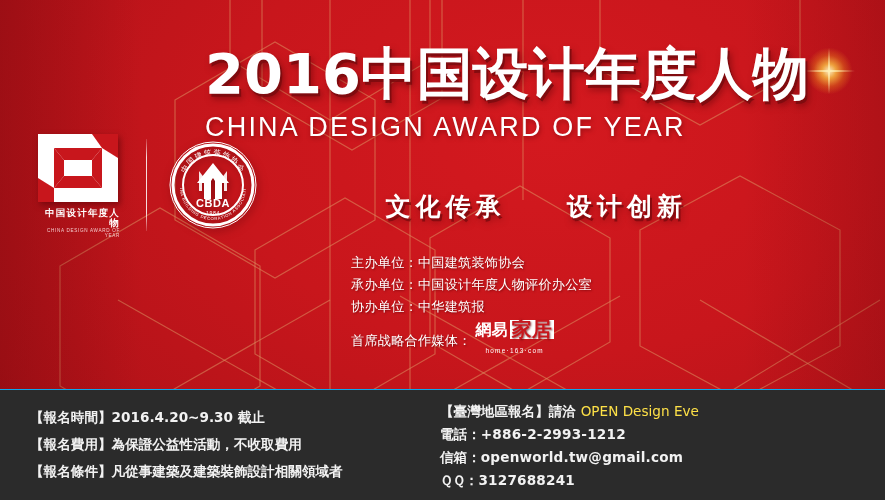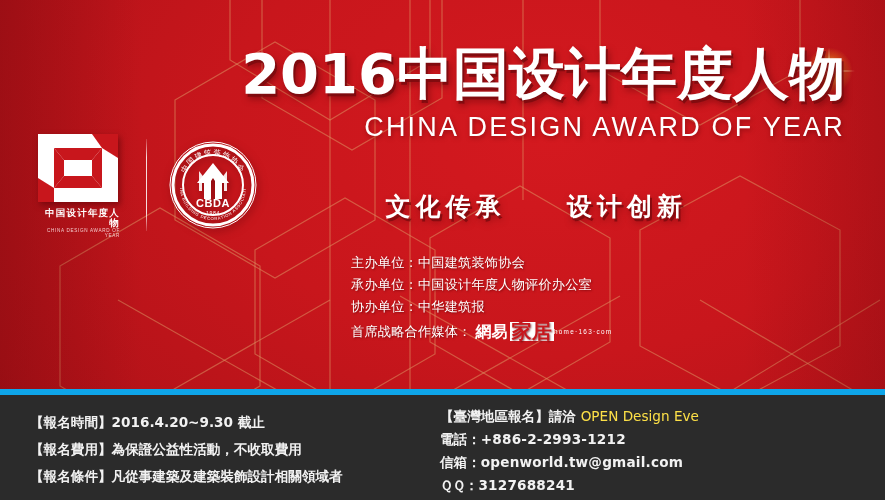--- a/index.html
+++ b/index.html
@@ -63,21 +63,21 @@
   .logo-divider{
     width:1px;height:92px;margin:0 22px 0 26px;
     background:linear-gradient(180deg, rgba(255,255,255,.15), rgba(255,255,255,.85) 20%, rgba(255,255,255,.85) 80%, rgba(255,255,255,.15));
   }
   .cbda-logo{
     position:relative;width:88px;height:88px;
     filter:drop-shadow(2px 3px 4px rgba(80,0,4,.5));
   }
 
   
-  .title-block{position:absolute;right:40px;top:44px;text-align:right;width:640px;}
+  .title-block{position:absolute;right:40px;top:44px;width:640px;}
   .main-title{
     margin:0;
     font-family:"DejaVu Sans","Liberation Sans",sans-serif;
     font-weight:bold;
     font-size:56px;line-height:1.06;
     color:#ffffff;
     letter-spacing:0px;
     text-shadow:
       2px 3px 0 rgba(122,10,14,.85),
       3px 5px 7px rgba(90,4,8,.55);
@@ -114,42 +114,42 @@
     line-height:22px;
     letter-spacing:.2px;
     text-shadow:1px 1px 2px rgba(100,6,10,.7);
   }
   .org-line{display:flex;align-items:flex-start;white-space:nowrap;}
   .org-label{display:inline-block;}
   .org-indent{display:inline-block;width:85px;}
   .media-line{display:flex;align-items:center;white-space:nowrap;margin-top:2px;}
 
   
-  .wy-logo{display:inline-flex;flex-direction:row;align-items:center;margin-left:4px;}
+  .wy-logo{display:inline-flex;flex-direction:column;align-items:center;margin-left:4px;}
   .wy-top{display:flex;align-items:center;height:19px;}
   .wy-ch{
     color:#ffffff;font-size:16px;font-weight:bold;line-height:19px;
     font-family:"DejaVu Sans","Liberation Sans",sans-serif;letter-spacing:0px;
     text-shadow:none;
   }
   .wy-box{
     background:#ffffff;color:#c8161c;font-size:20px;font-weight:bold;
     line-height:19px;padding:0 2px;margin-left:2px;
     font-family:"DejaVu Sans","Liberation Sans",sans-serif;
   }
   .wy-url{
     color:#ffffff;font-size:6.4px;letter-spacing:1.3px;margin-top:1px;
     font-family:"Liberation Sans",sans-serif;text-shadow:none;
   }
 
   
   .footer{
     position:absolute;left:0;top:389px;width:885px;height:111px;
     background:#2b2b2b;
-    border-top:6px solid #0ea5e9;
+    border-top:1px solid #0ea5e9;
   }
   .foot-left{
     position:absolute;left:30px;top:14px;
     font-family:"DejaVu Sans","Liberation Sans",sans-serif;
     font-size:13.6px;color:#f2f2f2;line-height:27px;font-weight:bold;
     white-space:nowrap;
   }
   .foot-left .val{font-weight:bold;}
   .foot-right{
     position:absolute;left:440px;top:10px;

